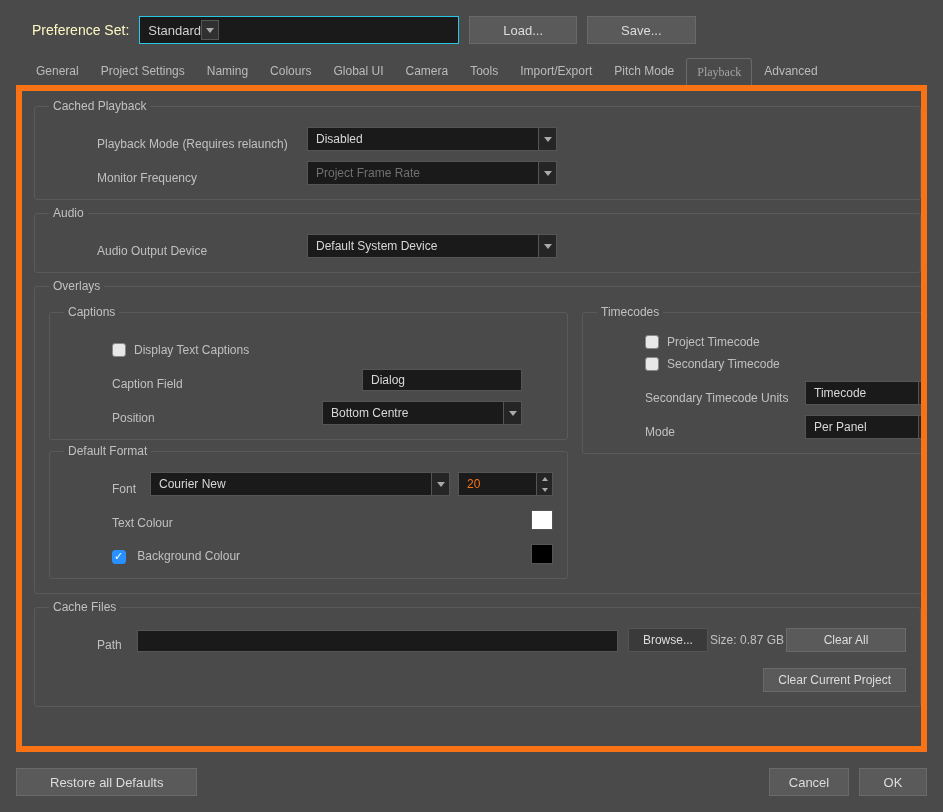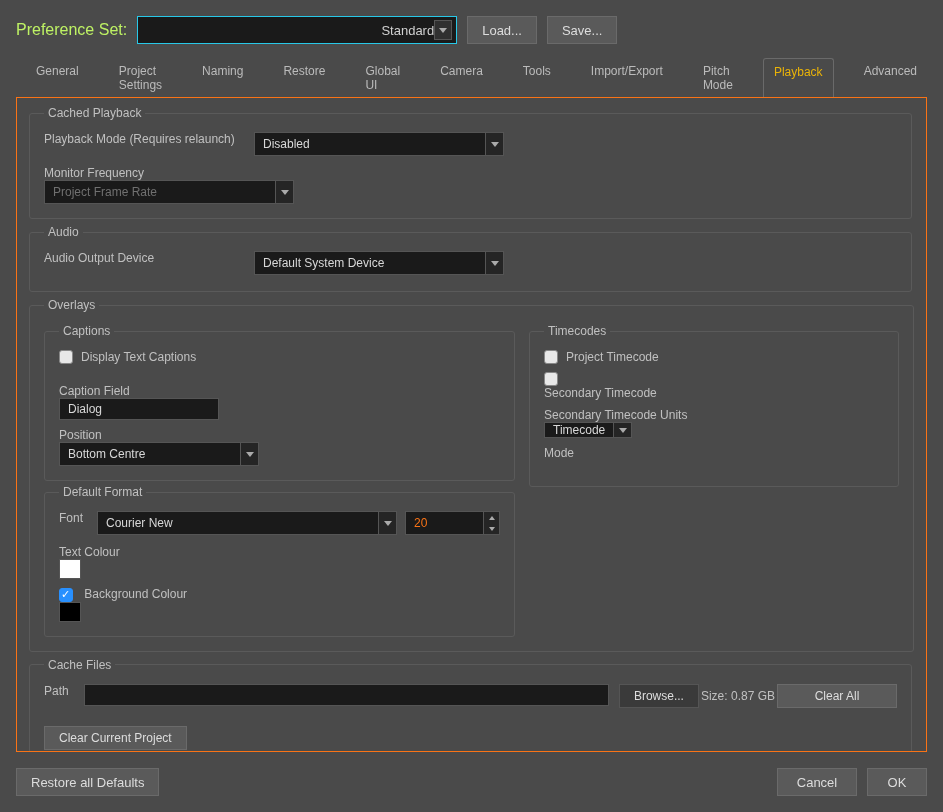--- a/index.html
+++ b/index.html
@@ -13,75 +13,76 @@
   padding: 16px;
   display: flex;
   flex-direction: column;
 }
 .top-row {
   display: flex;
   align-items: center;
   gap: 10px;
   margin-bottom: 14px;
 }
-.top-row .label { font-size: 16px; color: #bef264; }
+.top-row .label { font-size: 14px; color: #fef9c3; margin-left: 16px; }
 .pref-select {
   background: #1a1a1a;
   border: 1px solid #28c8e8;
   height: 28px;
   width: 320px;
   display: flex;
   align-items: center;
-  justify-content: flex-end;
+  justify-content: flex-start;
   padding: 0 4px 0 8px;
   font-size: 13px;
   color: #d0d0d0;
 }
 .dropdown-btn {
   width: 18px; height: 20px;
   background: #303030;
   display: flex; align-items: center; justify-content: center;
   border: 1px solid #555;
 }
 .button {
   background: #5a5a5a;
   border: 1px solid #6a6a6a;
   color: #ddd;
   height: 28px;
-  padding: 0 14px;
+  padding: 0 33px;
   font-size: 13px;
   cursor: pointer;
   display: flex; align-items: center; justify-content: center;
 }
 .button.small { height: 24px; padding: 0 14px; font-size: 12px; }
 .button.dark { background: #3a3a3a; border-color: #555; }
 
 .tabs-row {
   display: flex;
-  gap: 20px;
+  gap: 2px;
   margin-left: 10px;
 }
 .tab {
   padding: 6px 10px;
   color: #bbb;
   font-size: 12px;
   cursor: pointer;
 }
 .tab.active {
   background: #4a4a4a;
   border: 1px solid #6a6a6a;
   border-bottom: none;
   border-radius: 3px 3px 0 0;
-  color: #eab308;
+  color: #a3a3a3;
+  font-family: Liberation Serif, serif;
 }
 
 .panel {
-  border: 1px solid #f97316;
+  border: 6px solid #f97316;
   flex: 1;
-  padding: 8px 14px 12px 12px;
+  padding: 8px 0 12px 12px;
   display: flex;
   flex-direction: column;
   gap: 6px;
   overflow: hidden;
   margin-top: -1px;
 }
 
 fieldset {
   border: 1px solid #5a5a5a;
   border-radius: 3px;
@@ -89,24 +90,25 @@
   position: relative;
 }
 legend {
   font-size: 12px;
   color: #c0c0c0;
   padding: 0 4px;
 }
 
 .row {
   display: flex;
-  align-items: flex-start;
+  align-items: flex-end;
   min-height: 26px;
-}
-.row + .row { margin-top: 8px; flex-direction: column; }
+  margin-left: 48px;
+}
+.row + .row { margin-top: 8px; }
 
 .field-label {
   width: 210px;
   color: #c0c0c0;
   font-size: 12px;
 }
 .field-label.mid { width: 160px; }
 
 .select {
   background: #1a1a1a;
@@ -234,21 +236,21 @@
       </span>
   </div>
   <div class="button">Load...</div>
   <div class="button">Save...</div>
 </div>
 
 <div class="tabs-row">
   <div class="tab">General</div>
   <div class="tab">Project Settings</div>
   <div class="tab">Naming</div>
-  <div class="tab">Restore</div>
+  <div class="tab">Colours</div>
   <div class="tab">Global UI</div>
   <div class="tab">Camera</div>
   <div class="tab">Tools</div>
   <div class="tab">Import/Export</div>
   <div class="tab">Pitch Mode</div>
   <div class="tab active">Playback</div>
   <div class="tab">Advanced</div>
 </div>
 
 <div class="panel">
@@ -367,20 +369,26 @@
             <span class="field-label mid">Secondary Timecode Units</span>
             <div class="select" style="flex:1">
               <span class="value">Timecode</span>
               <span class="arrow">
                   <span class="chevron-down"></span>
                 </span>
             </div>
           </div>
           <div class="row">
             <span class="field-label mid">Mode</span>
+            <div class="select" style="flex:1">
+              <span class="value">Per Panel</span>
+              <span class="arrow">
+                  <span class="chevron-down"></span>
+                </span>
+            </div>
           </div>
         </fieldset>
 
       </div>
     </div>
   </fieldset>
 
   <fieldset>
     <legend>Cache Files</legend>
     <div class="row" style="gap:10px">

